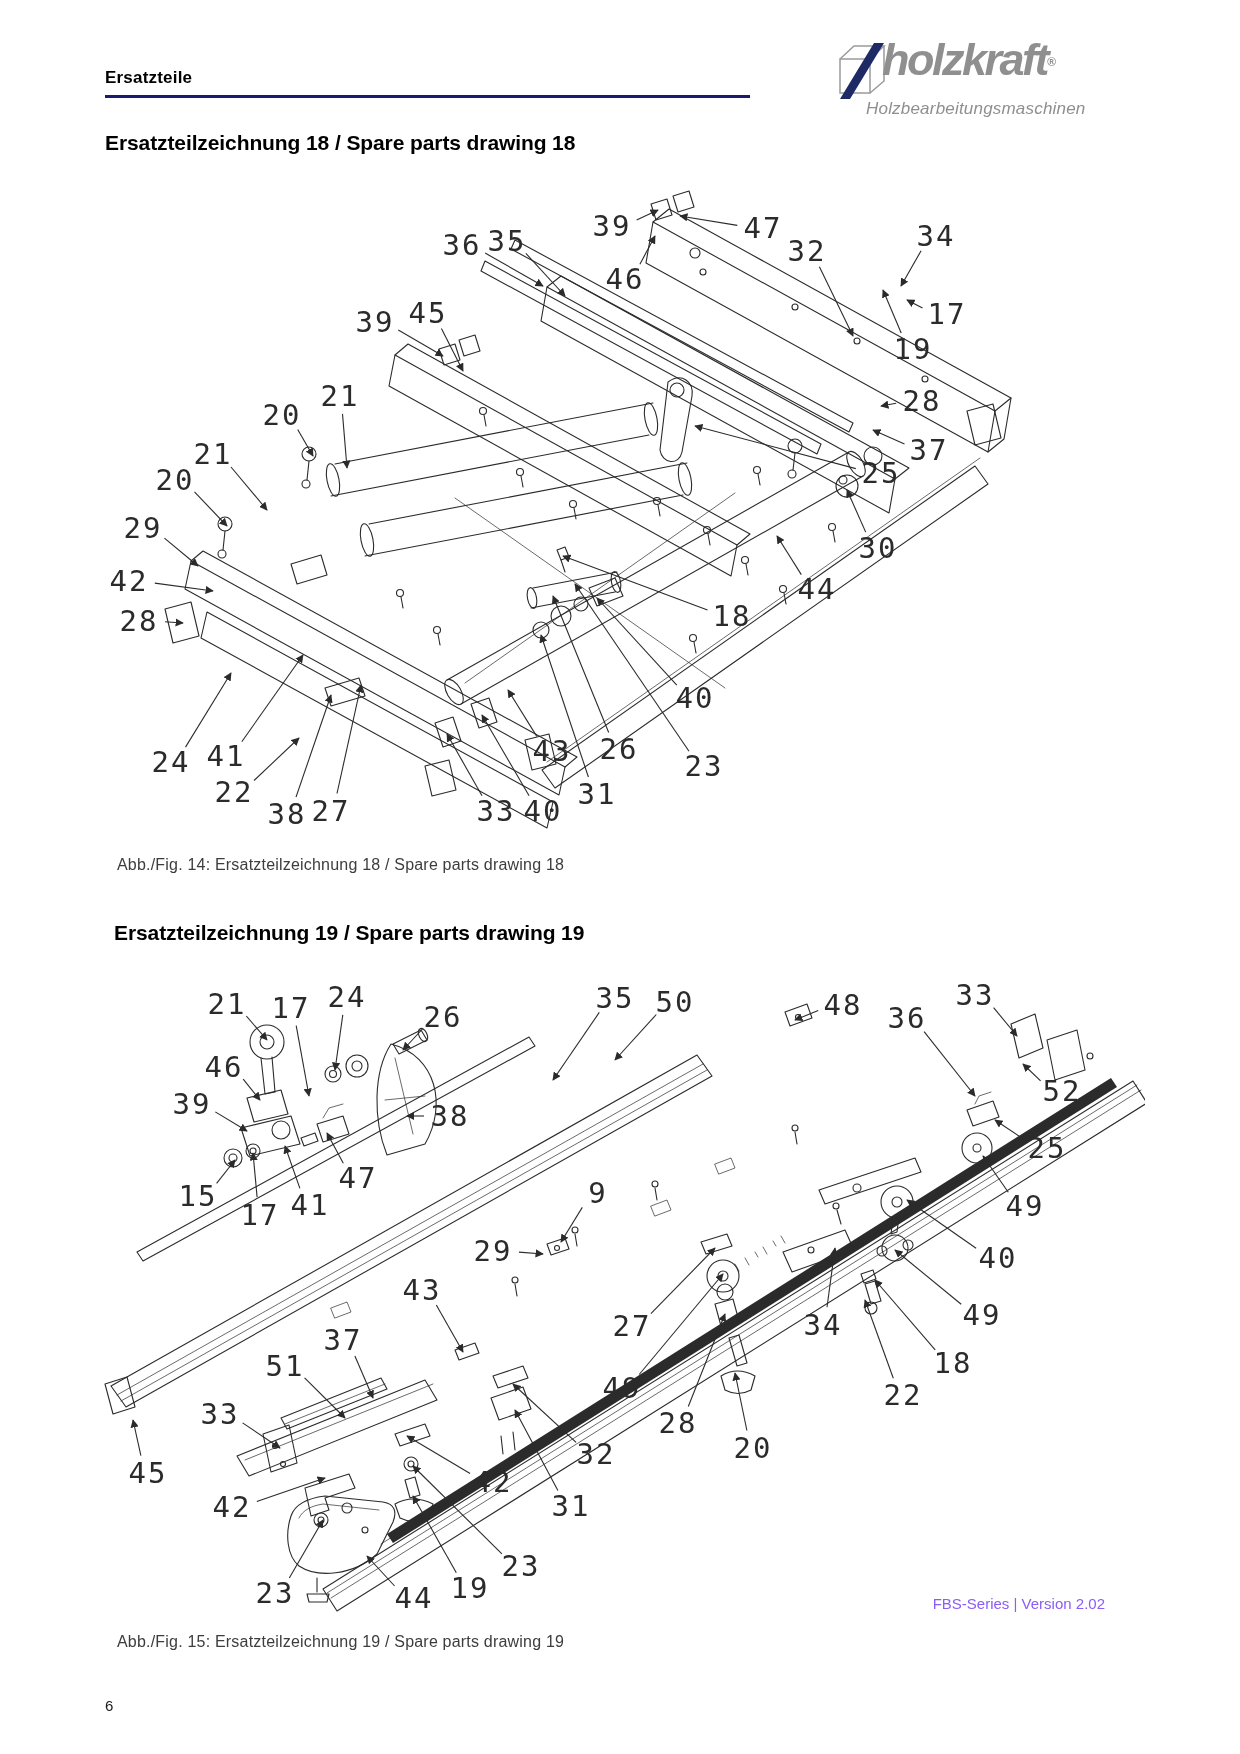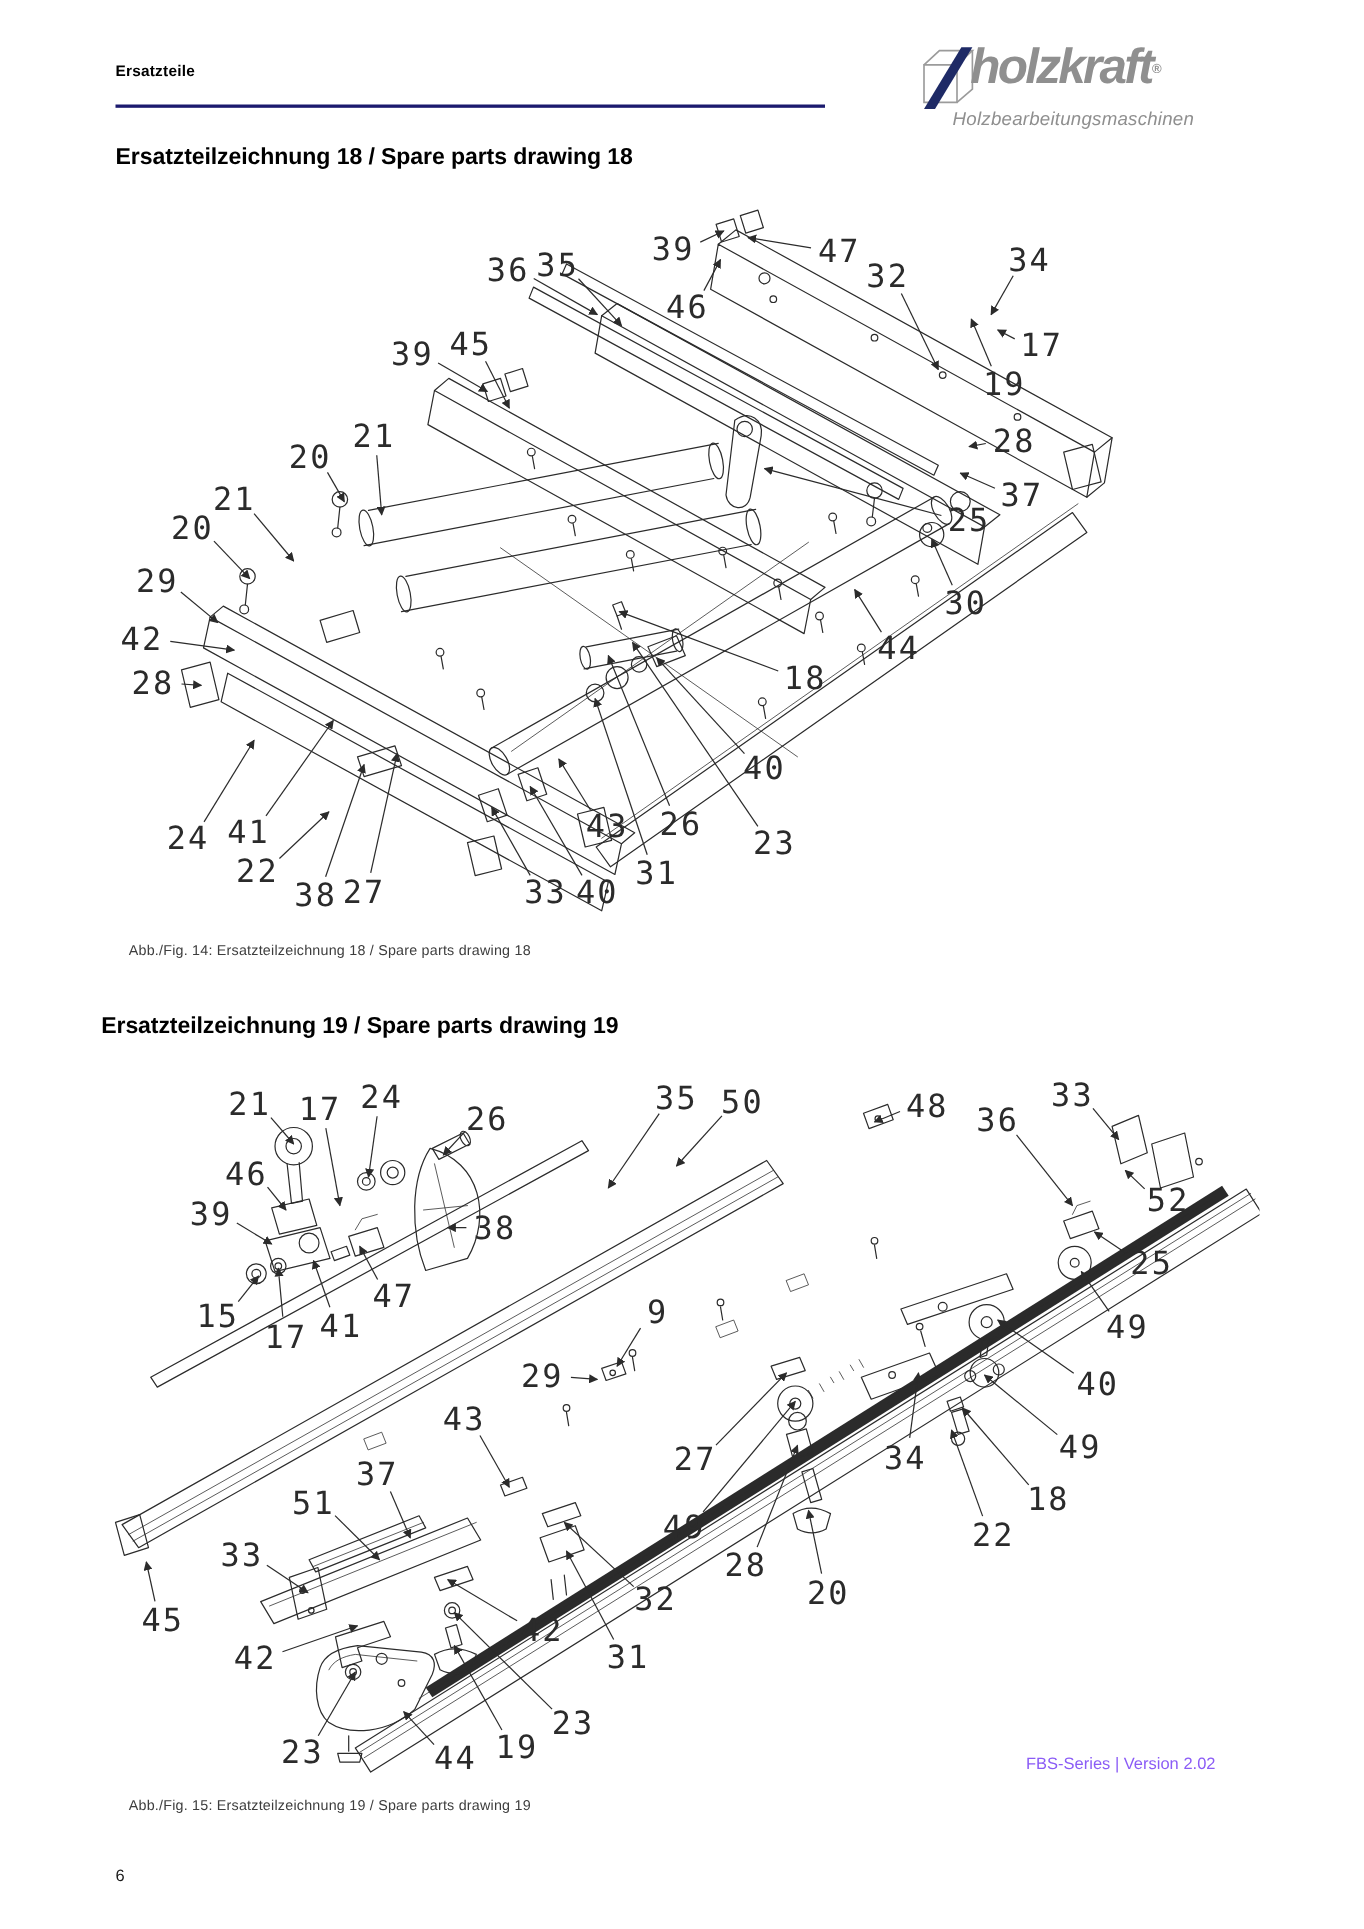--- a/index.html
+++ b/index.html
@@ -1,36 +1,36 @@
 <!DOCTYPE html>
 <html><head>
 <meta charset="utf-8">
 <style>
   html,body{margin:0;padding:0;}
   body{width:1240px;height:1754px;background:#ffffff;position:relative;
        font-family:"Liberation Sans", sans-serif;color:#000;overflow:hidden;}
   .abs{position:absolute;}
 
   
-  .doc-title{left:105px;top:56px;font-size:14px;font-weight:bold;letter-spacing:.2px;}
+  .doc-title{left:105px;top:68px;font-size:17px;font-weight:bold;letter-spacing:.2px;}
   .title-rule{left:105px;top:95px;width:645px;height:3px;}
 
   
   .logo{left:830px;top:40px;width:300px;height:66px;}
   .logo-row{display:flex;align-items:flex-start;}
   .logo-word{font-size:45px;font-weight:bold;font-style:italic;letter-spacing:-2.5px;
              line-height:40px;margin-left:-10px;}
   .logo-reg{font-size:12px;font-weight:bold;vertical-align:top;position:relative;top:2px;}
   .logo-tagline{font-size:17px;font-style:italic;margin:-3px 0 0 36px;letter-spacing:.2px;}
 
   
   .sec-heading{font-size:21px;font-weight:bold;letter-spacing:-.1px;}
   .h18{left:105px;top:131px;}
-  .h19{left:92px;top:921px;}
-  .caption{font-size:13px;color:#3d3d3d;letter-spacing:.2px;}
+  .h19{left:114px;top:921px;}
+  .caption{font-size:16px;color:#3d3d3d;letter-spacing:.2px;}
   .cap14{left:117px;top:856px;}
   .cap15{left:117px;top:1633px;}
 
   
   .footer-left{left:105px;top:1697px;font-size:15px;color:#1a1a1a;}
   .footer-right{left:0;top:1595px;width:1105px;text-align:right;font-size:15px;color:#8b5cf6;}
 
   
   .fig{left:95px;width:1050px;}
   .fig18{top:168px;height:670px;}

